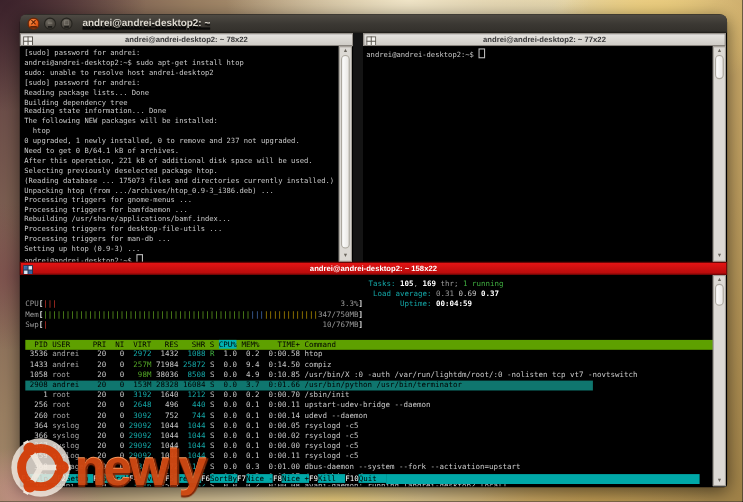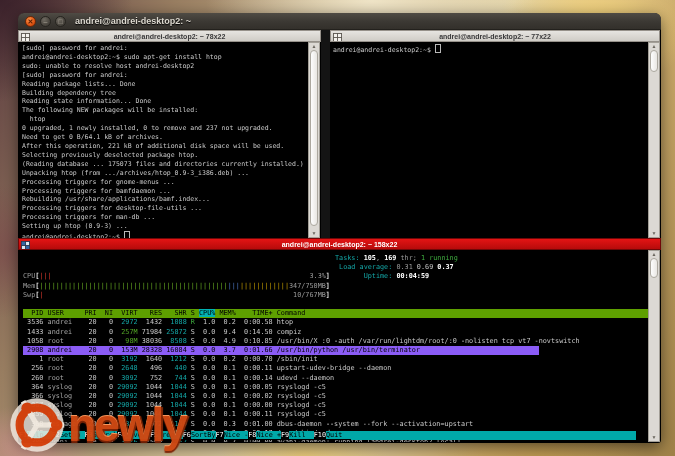--- a/index.html
+++ b/index.html
@@ -24,21 +24,21 @@
   .window{
     position:absolute;left:18px;top:13px;width:643px;height:430px;
     background:#000;border-radius:7px 7px 3px 3px;
     box-shadow:0 4px 16px rgba(0,0,0,.55);
   }
   .titlebar{
     position:absolute;left:0;top:0;right:0;height:17px;
     border-radius:6px 6px 0 0;
     background:linear-gradient(#4f4b44,#3b3833 55%,#33302b);
     border-bottom:1px solid #23211d;
-    display:flex;align-items:center;padding-left:7px;box-sizing:border-box;
+    display:flex;align-items:center;padding-left:7px;box-sizing:border-box;text-decoration:underline;
   }
   .tbtn{width:11px;height:11px;border-radius:50%;margin-right:4px;
     display:flex;align-items:center;justify-content:center;
     font-size:7px;line-height:1;cursor:default;box-sizing:border-box;}
   .btn-close{background:radial-gradient(circle at 35% 30%,#fa9148,#e05613 60%,#a93d0c);
     border:1px solid #6d2605;color:#5a1d04;font-weight:bold;}
   .btn-gray{background:radial-gradient(circle at 35% 30%,#6f6a61,#4b4740 60%,#3a3731);
     border:1px solid #26241f;color:#a7a196;}
   .title-text{margin-left:5px;font-size:9px;font-weight:bold;color:#dcd8cf;text-shadow:0 1px 1px #000;}
 
@@ -78,21 +78,21 @@
     white-space:pre;overflow:hidden;box-sizing:border-box;padding:4px 0 0 4px;
   }
   #htop-right{position:absolute;left:316px;top:4px;text-align:center;}
   .meter-lbl{color:#9a9a9a}
   .brk{color:#e0e0e0;font-weight:bold}
   .p-red{color:#e03a2f}.p-green{color:#6ab023}.p-blue{color:#4f7cc9}.p-yellow{color:#c8a000}
   .c-def{color:#c9c9c9}.c-dim{color:#9a9a9a}.c-teal{color:#14a7a7}.c-green{color:#53a626}
   .c-user{color:#a5a5a5}.c-white{color:#fff;font-weight:bold}.c-grn2{color:#3fae3f}
   .hrow{background:#5ea000;color:#000;width:670px;}
   .hrow .sortcol{background:#00b2b2;}
-  .prow.sel{background:#8b5cf6;width:516px;}
+  .prow.sel{background:#0f766e;width:516px;}
   .prow.sel span{color:#000 !important;font-weight:normal;}
   .fbar{position:absolute;left:0;right:12px;bottom:2px;height:9.4px;display:flex;background:#000;
     font-family:"DejaVu Sans Mono",monospace;font-size:6.8px;line-height:9.4px;white-space:pre;}
   .fk{color:#fff;background:#000;}
   .fl{color:#000;background:#00a8a8;}
   .ffill{flex:1;background:#00a8a8;}
 
   
   .watermark{position:absolute;left:8px;bottom:2px;display:flex;align-items:center;z-index:10;opacity:.97;}
   .wm-text{

